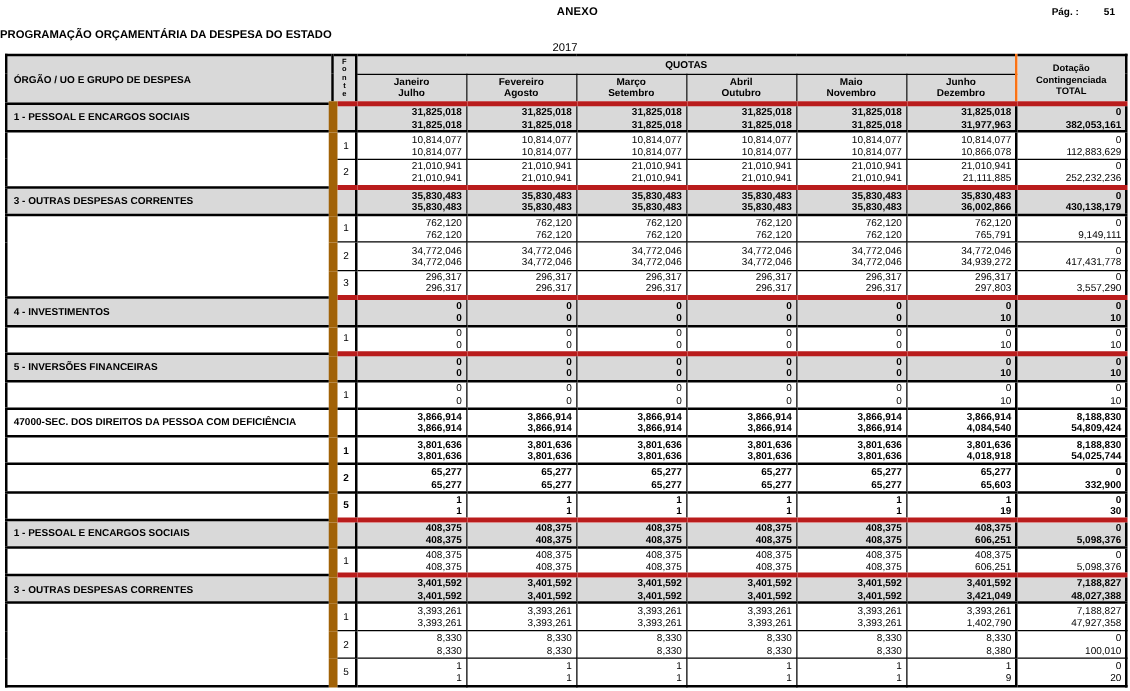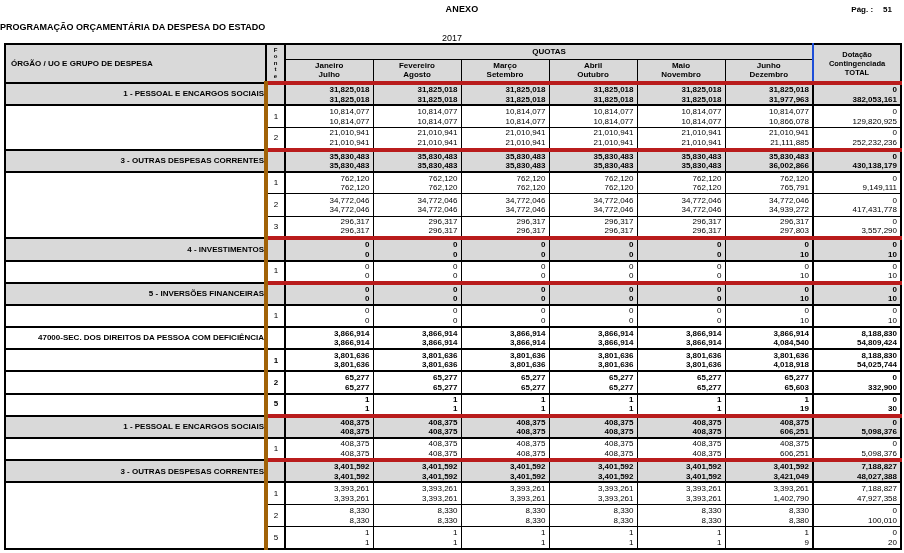--- a/index.html
+++ b/index.html
@@ -5,40 +5,40 @@
   * { box-sizing: border-box; margin: 0; padding: 0; }
   html, body {
     width: 904px; height: 553px;
     background: #fff; color: #000;
     font-family: "Liberation Sans", sans-serif;
     overflow: hidden;
   }
   .topline { position: relative; height: 13px; margin-top: 4px; }
   .annex { text-align: center; font-weight: bold; font-size: 9px; letter-spacing: .2px; padding-left: 20px; }
   .pag { position: absolute; right: 12px; top: 1px; font-size: 8px; font-weight: bold; }
-  .pag .num { margin-left: 10px; }
+  .pag .num { margin-left: 20px; }
   .maintitle { text-align: left; font-weight: bold; font-size: 9px; margin-top: 5px; }
   .year { text-align: center; font-weight: normal; font-size: 9px; margin-top: 1px; }
   .values-note { text-align: right; font-size: 7.5px; font-weight: bold; margin: 1px 5px 1px 0; }
 
   table.budget {
     border-collapse: collapse; table-layout: fixed;
     width: 896px; margin-left: 4px;
     border: 2px solid #000;
   }
   th, td { border: 1px solid #000; overflow: hidden; white-space: nowrap; vertical-align: middle; }
   thead th { background: #d9d9d9; font-weight: bold; }
   th.h-org { text-align: left; padding-left: 5px; font-size: 8px; border-right: 2px solid #000; }
   th.h-fonte { font-size: 6px; line-height: 6.5px; text-align: center; border-right: 2px solid #000; padding: 1px 0; }
   th.h-quotas { font-size: 8px; height: 15px; }
   th.h-month { font-size: 8px; line-height: 9.5px; height: 24px; text-align: center; }
-  th.h-total { font-size: 7.5px; line-height: 9px; text-align: center; border-left: 2px solid #1d4ed8; }
+  th.h-total { font-size: 7.5px; line-height: 9px; text-align: center; border-left: 2px solid #f97316; }
 
   tbody td { height: 22.2px; font-size: 8px; line-height: 9.5px; }
-  td.c-label { text-align: right; padding-left: 5px; border-right: 4px solid #a16207; border-top: none; border-bottom: none; margin-left: 12px; }
+  td.c-label { text-align: left; padding-left: 5px; border-right: 7px solid #a16207; border-top: none; border-bottom: none; margin-left: 12px; }
   td.c-fonte { text-align: center; border-right: 2px solid #000; font-size: 8px; }
   td.c-num { text-align: right; padding-right: 3px; }
   td.c-total { border-left: 2px solid #000; }
 
   tr.row-group td { background: #d9d9d9; font-weight: bold; border-top: 4px solid #b91c1c; border-bottom: 2px solid #000; }
   tr.row-org td, tr.row-orgfonte td { font-weight: bold; border-top: 2px solid #000; border-bottom: 2px solid #000; }
   tr.row-group td.c-label, tr.row-org td.c-label { border-top: 2px solid #000; border-bottom: 2px solid #000; }
 </style>
 </head>
 <body>
@@ -166,21 +166,21 @@
           <td class="c-num">
             <div>10,814,077</div>
             <div>10,814,077</div>
           </td>
           <td class="c-num">
             <div>10,814,077</div>
             <div>10,866,078</div>
           </td>
           <td class="c-num c-total">
             <div>0</div>
-            <div>129,820,925</div>
+            <div>112,883,629</div>
           </td>
         </tr>
         <tr class="row-fonte">
           <td class="c-label"></td>
           <td class="c-fonte">2</td>
           <td class="c-num">
             <div>21,010,941</div>
             <div>21,010,941</div>
           </td>
           <td class="c-num">

